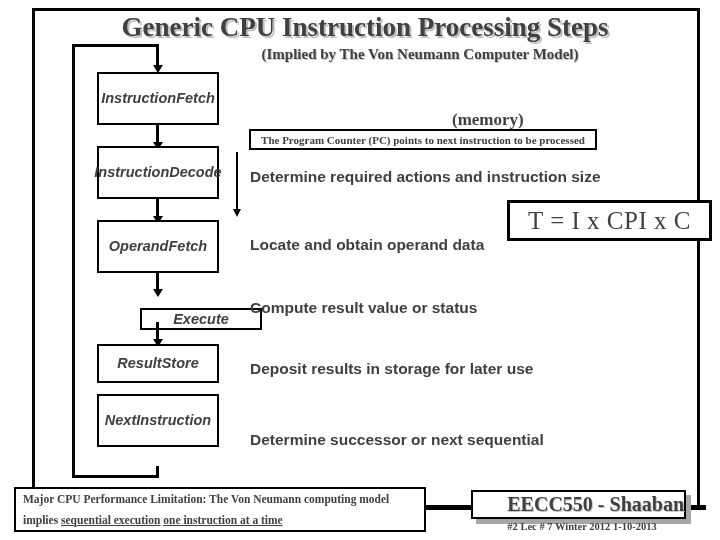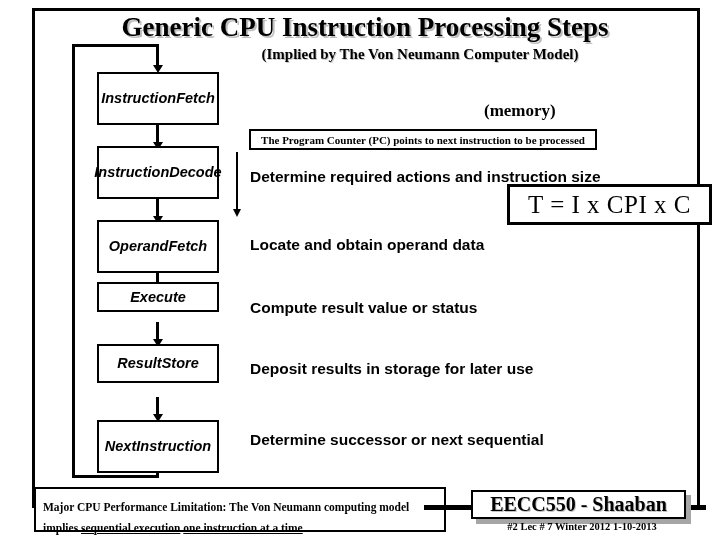--- a/index.html
+++ b/index.html
@@ -7,21 +7,21 @@
     padding: 0;
     background: #ffffff;
   }
   #slide {
     position: relative;
     width: 720px;
     height: 540px;
     background: #ffffff;
     overflow: hidden;
     font-family: "Liberation Sans", sans-serif;
-    color: #000000;
+    color: #404040;
   }
 
   
   .outer-frame {
     position: absolute;
     left: 32px;
     top: 8px;
     width: 668px;
     height: 500px;
     border: 3px solid #000;
@@ -199,21 +199,21 @@
     align-items: center;
     justify-content: center;
     white-space: nowrap;
     padding: 0 6px;
   }
 
   
   .formula-box {
     position: absolute;
     left: 507px;
-    top: 184px;
+    top: 200px;
     width: 205px;
     height: 41px;
     border: 3px solid #000;
     box-sizing: border-box;
     background: #ffffff;
     font-family: "Liberation Serif", serif;
     font-size: 25px;
     display: flex;
     align-items: center;
     justify-content: center;
@@ -227,23 +227,22 @@
     left: 14px;
     top: 487px;
     width: 412px;
     height: 45px;
     border: 2px solid #000;
     box-sizing: border-box;
     background: #ffffff;
     font-family: "Liberation Serif", serif;
     font-weight: bold;
     font-size: 11.5px;
-    padding: 8px 7px 0 7px;
+    padding: 0 7px 0 7px;
     line-height: 1.85;
-    margin-left: 20px;
   }
   .limitation-box u { }
 
   .banner-connector {
     position: absolute;
     left: 424px;
     top: 505px;
     width: 50px;
     height: 5px;
     background: #000;
@@ -264,21 +263,21 @@
     width: 215px;
     height: 29px;
     border: 2px solid #000;
     box-sizing: border-box;
     background: #ffffff;
     font-family: "Liberation Serif", serif;
     font-weight: bold;
     font-size: 20px;
     display: flex;
     align-items: center;
-    justify-content: center;
+    justify-content: flex-end;
     white-space: nowrap;
     box-shadow: 5px 5px 0 #a6a6a6;
     text-shadow: 1px 1px 0 #c4c4c4;
   }
   .course-footer {
     position: absolute;
     left: 471px;
     top: 521px;
     width: 222px;
     text-align: center;
@@ -316,39 +315,39 @@
     <span>Decode</span>
   </div>
   <div class="vconn" style="top:199px; height:18px;"></div>
 
   <div class="step-box" style="top:220px; height:53px;">
     <span>Operand</span>
     <span>Fetch</span>
   </div>
   <div class="vconn" style="top:273px; height:17px;"></div>
 
-  <div class="step-box" style="top:282px; height:30px;">
+  <div class="step-box" style="top:308px; height:22px;margin-left:43px;">
     <span>Execute</span>
   </div>
   <div class="vconn" style="top:322px; height:18px;"></div>
 
   <div class="step-box" style="top:344px; height:39px;">
     <span>Result</span>
     <span>Store</span>
   </div>
   <div class="vconn" style="top:397px; height:18px;"></div>
 
-  <div class="step-box" style="top:420px; height:53px;">
+  <div class="step-box" style="top:394px; height:53px;">
     <span>Next</span>
     <span>Instruction</span>
   </div>
 
   <div class="long-arrow"></div>
 
-  <div class="memory-word" style="left:452px; top:101px;margin-left:32px;">(memory)</div>
+  <div class="memory-word" style="left:452px; top:110px;">(memory)</div>
 
   <div class="note-box" style="left:249px; top:129px; width:348px; height:21px;">
     <span>The Program Counter (PC) points to next instruction to be processed</span>
   </div>
 
   <div class="desc" style="left:250px; top:168px;">Determine required actions and instruction size</div>
 
   <div class="formula-box">
     <span>T = I x CPI x C</span>
   </div>

